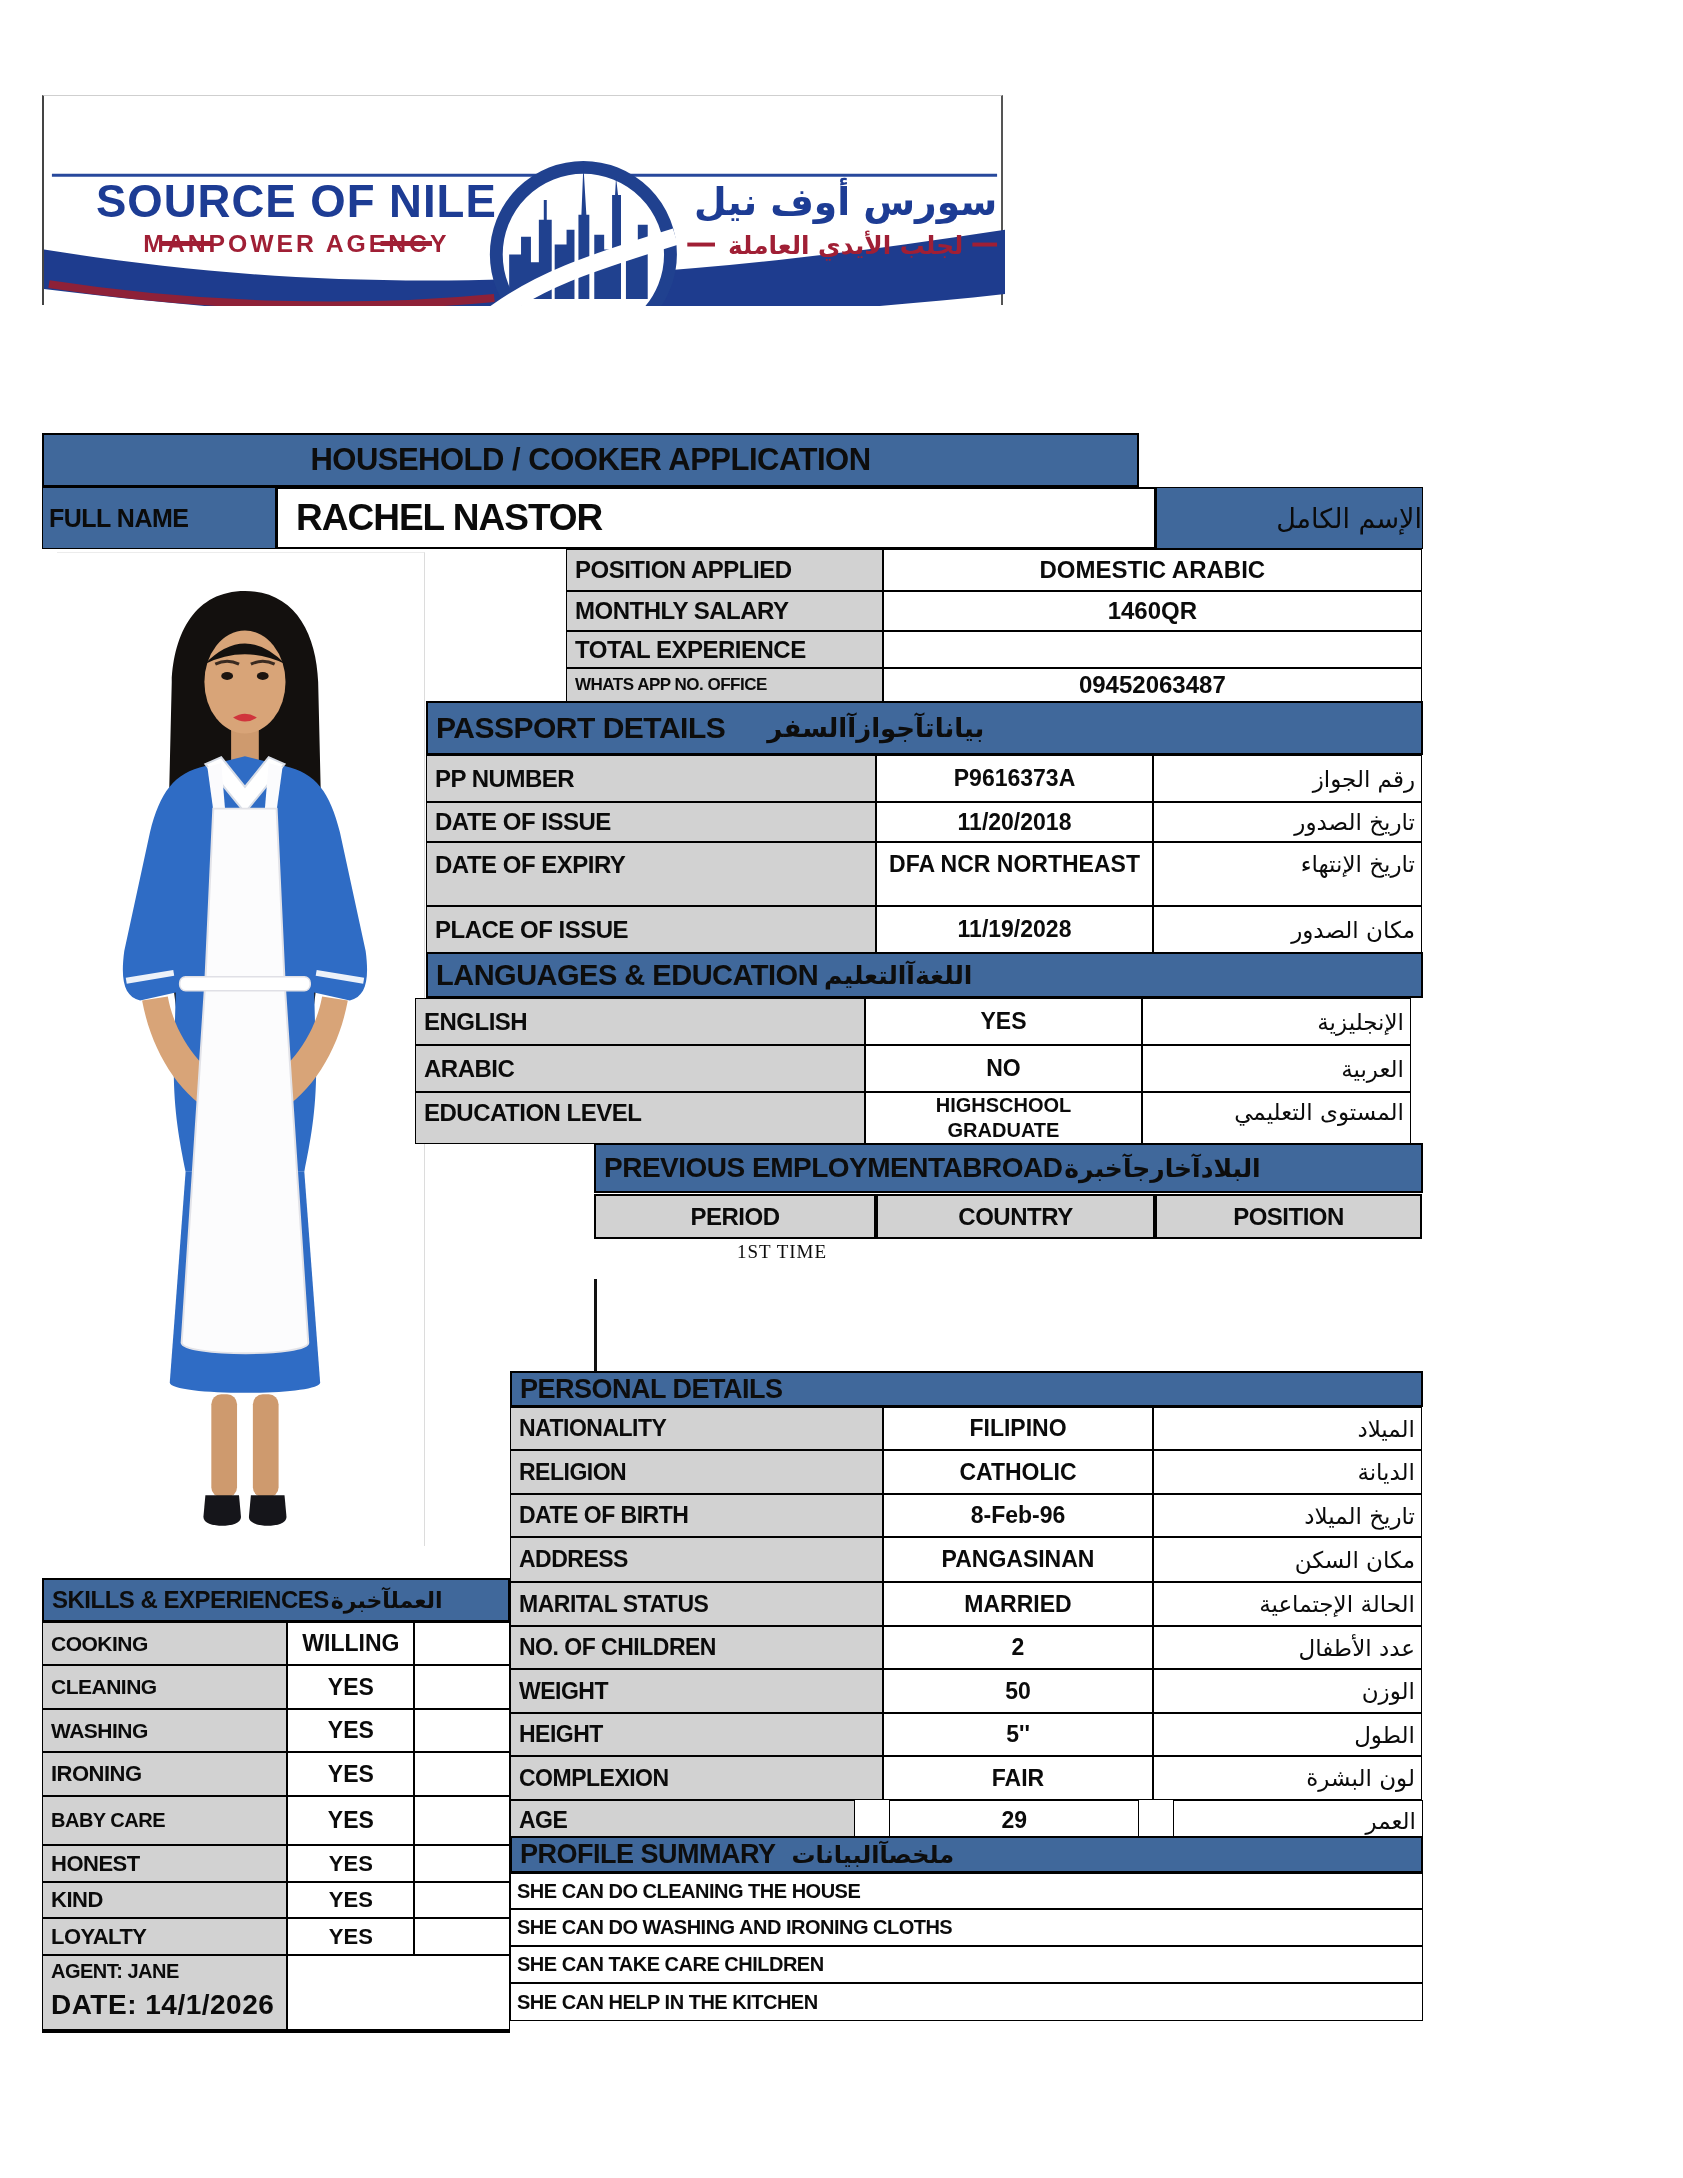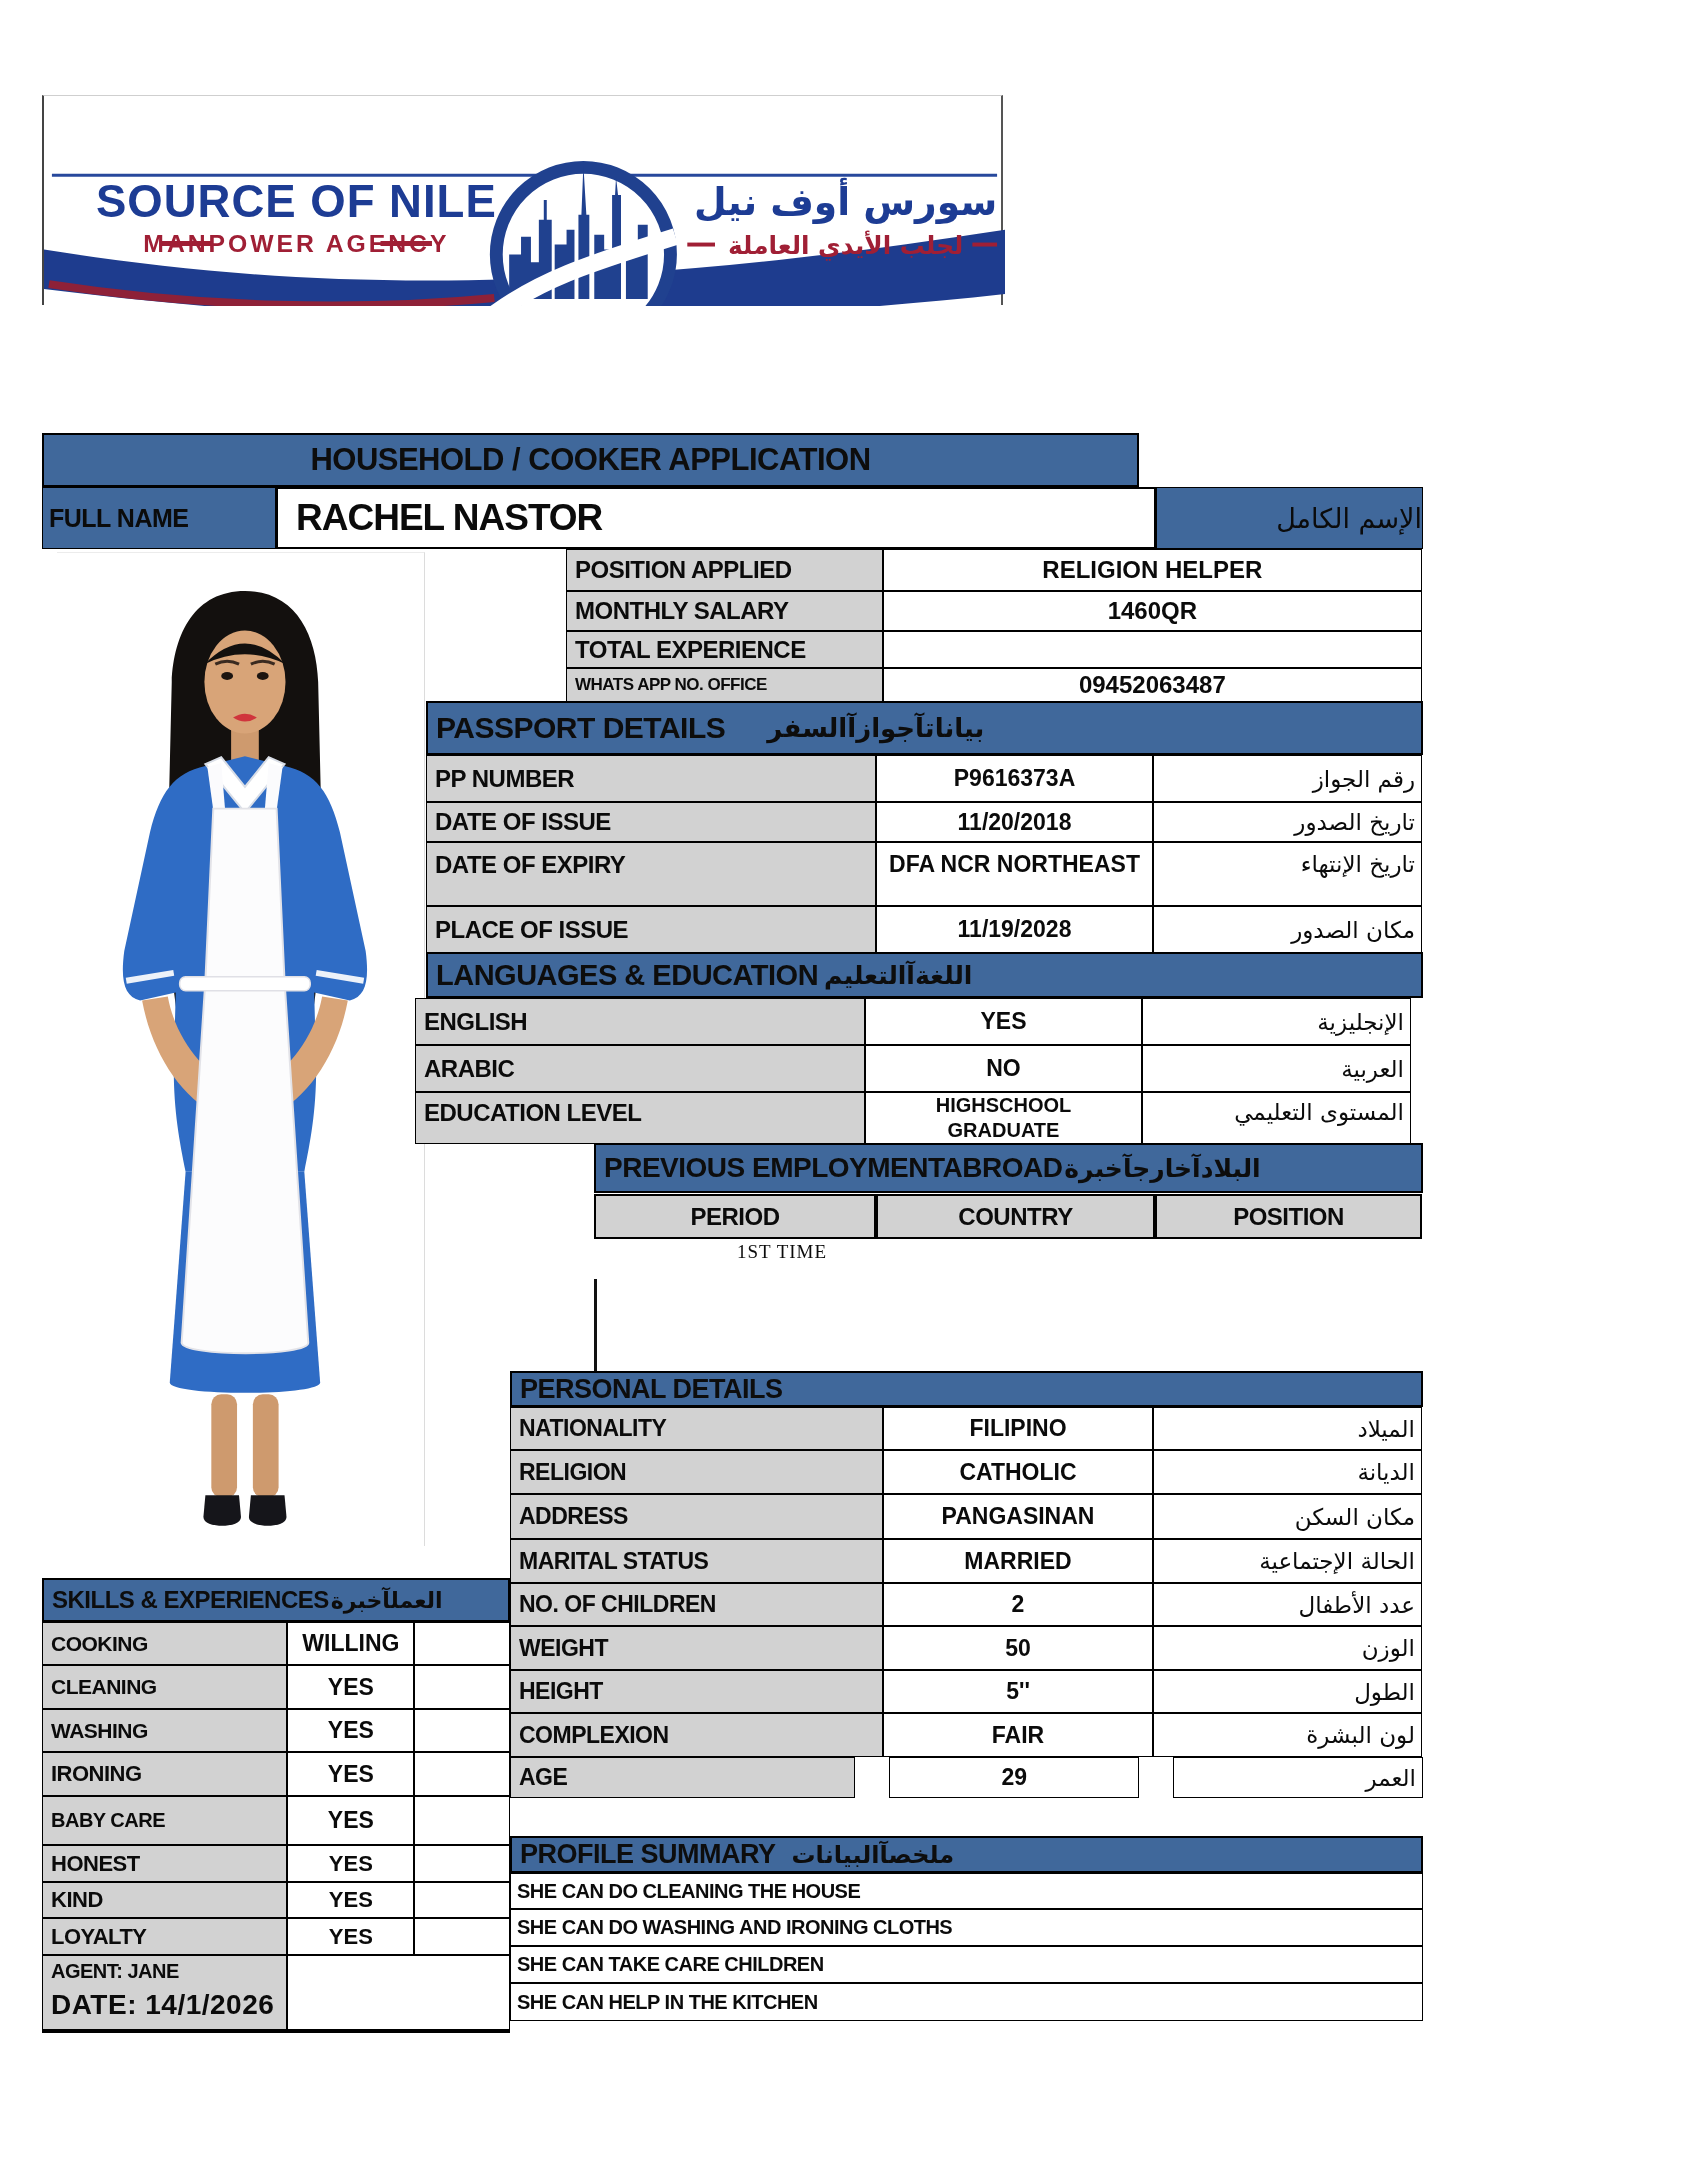--- a/index.html
+++ b/index.html
@@ -106,21 +106,21 @@
       <rect x="198" y="850" width="26" height="104" rx="10" fill="#CE9A6E"></rect>
 
       <path d="M150,952 L184,952 L186,974 C186,986 148,986 148,974 Z" fill="#15151A"></path>
       <path d="M196,952 L230,952 L232,974 C232,986 194,986 194,974 Z" fill="#15151A"></path>
     </svg>
   </div>
 
   <div class="abs" style="left:566px;top:549px;width:856px;">
     <div class="row" style="height:42px;">
       <div class="cell lab" style="width:317px;font-size:24px;">POSITION APPLIED</div>
-      <div class="cell val" style="width:540px;font-size:24px;">RELIGION HELPER</div>
+      <div class="cell val" style="width:540px;font-size:24px;">DOMESTIC ARABIC</div>
     </div>
     <div class="row" style="height:40px;">
       <div class="cell lab" style="width:317px;font-size:24px;">MONTHLY SALARY</div>
       <div class="cell val" style="width:540px;font-size:24px;">1460QR</div>
     </div>
     <div class="row" style="height:37px;">
       <div class="cell lab" style="width:317px;font-size:24px;">TOTAL EXPERIENCE</div>
       <div class="cell val" style="width:540px;font-size:24px;"></div>
     </div>
     <div class="row" style="height:34px;">
@@ -196,20 +196,25 @@
   <div class="abs" style="left:510px;top:1407px;width:913px;">
     <div class="row" style="height:43px;">
       <div class="cell lab" style="width:373px;font-size:23px;">NATIONALITY</div>
       <div class="cell val" style="width:270px;font-size:23px;">FILIPINO</div>
       <div class="cell arc ar" style="width:269px;font-size:23px;">الميلاد</div>
     </div>
     <div class="row" style="height:44px;">
       <div class="cell lab" style="width:373px;font-size:23px;">RELIGION</div>
       <div class="cell val" style="width:270px;font-size:23px;">CATHOLIC</div>
       <div class="cell arc ar" style="width:269px;font-size:23px;">الديانة</div>
+    </div>
+    <div class="row" style="height:43px;">
+      <div class="cell lab" style="width:373px;font-size:23px;">DATE OF BIRTH</div>
+      <div class="cell val" style="width:270px;font-size:23px;">8-Feb-96</div>
+      <div class="cell arc ar" style="width:269px;font-size:23px;">تاريخ الميلاد</div>
     </div>
     <div class="row" style="height:45px;">
       <div class="cell lab" style="width:373px;font-size:23px;">ADDRESS</div>
       <div class="cell val" style="width:270px;font-size:23px;">PANGASINAN</div>
       <div class="cell arc ar" style="width:269px;font-size:23px;">مكان السكن</div>
     </div>
     <div class="row" style="height:44px;">
       <div class="cell lab" style="width:373px;font-size:23px;">MARITAL STATUS</div>
       <div class="cell val" style="width:270px;font-size:23px;">MARRIED</div>
       <div class="cell arc ar" style="width:269px;font-size:23px;">الحالة الإجتماعية</div>

